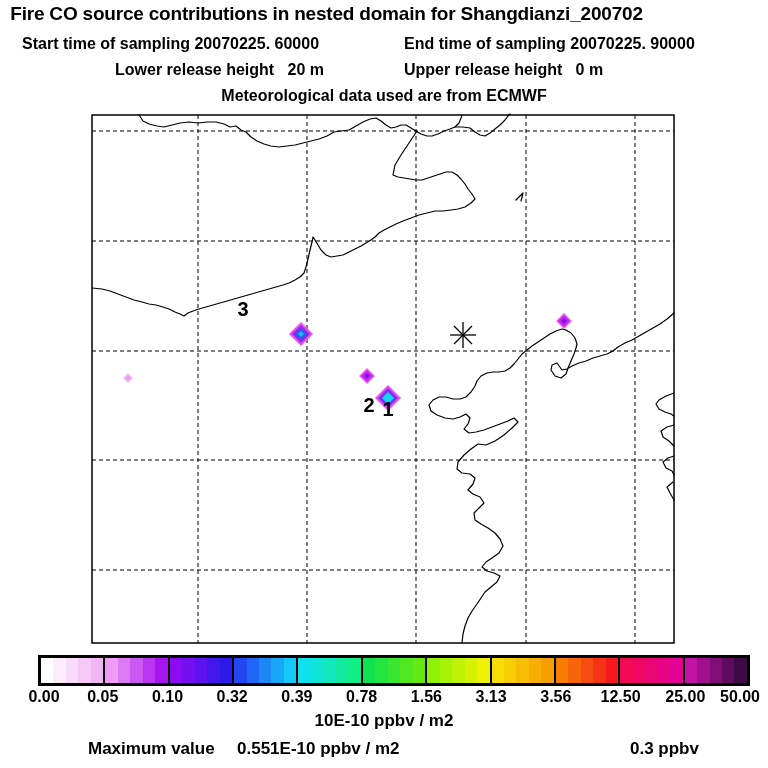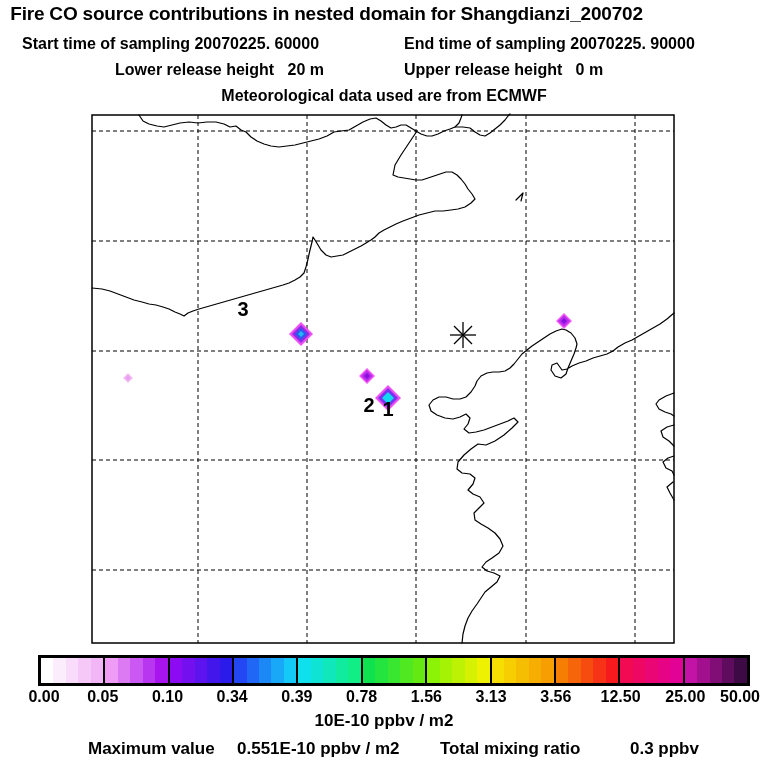--- a/index.html
+++ b/index.html
@@ -168,30 +168,29 @@
       <div class="cb-cell" style="background: rgb(162, 16, 142);"></div>
       <div class="cb-cell" style="background: rgb(129, 14, 118);"></div>
       <div class="cb-cell" style="background: rgb(95, 12, 94);"></div>
       <div class="cb-cell" style="background: rgb(62, 10, 70);"></div>
     </div>
   </div>
 <div class="abs" id="ticks-row">
     <span class="tick-label" style="left: 44px;">0.00</span>
     <span class="tick-label" style="left: 102.727px;">0.05</span>
     <span class="tick-label" style="left: 167.455px;">0.10</span>
-    <span class="tick-label" style="left: 232.182px;">0.34</span>
+    <span class="tick-label" style="left: 232.182px;">0.32</span>
     <span class="tick-label" style="left: 296.909px;">0.39</span>
     <span class="tick-label" style="left: 361.636px;">0.78</span>
     <span class="tick-label" style="left: 426.364px;">1.56</span>
     <span class="tick-label" style="left: 491.091px;">3.13</span>
     <span class="tick-label" style="left: 555.818px;">3.56</span>
     <span class="tick-label" style="left: 620.545px;">12.50</span>
     <span class="tick-label" style="left: 685.273px;">25.00</span>
     <span class="tick-label" style="left: 740px;">50.00</span>
   </div>
 <div class="abs unit-label">10E-10 ppbv / m2</div>
 
 <div class="abs footer-line">
   <span id="f-max-label">Maximum value</span>
   <span id="f-max-value">0.551E-10 ppbv / m2</span>
-  <span id="f-ratio-label">Total mixing ratio</span>
   <span id="f-ratio-value">0.3 ppbv</span>
 </div>
 
 </body></html>

